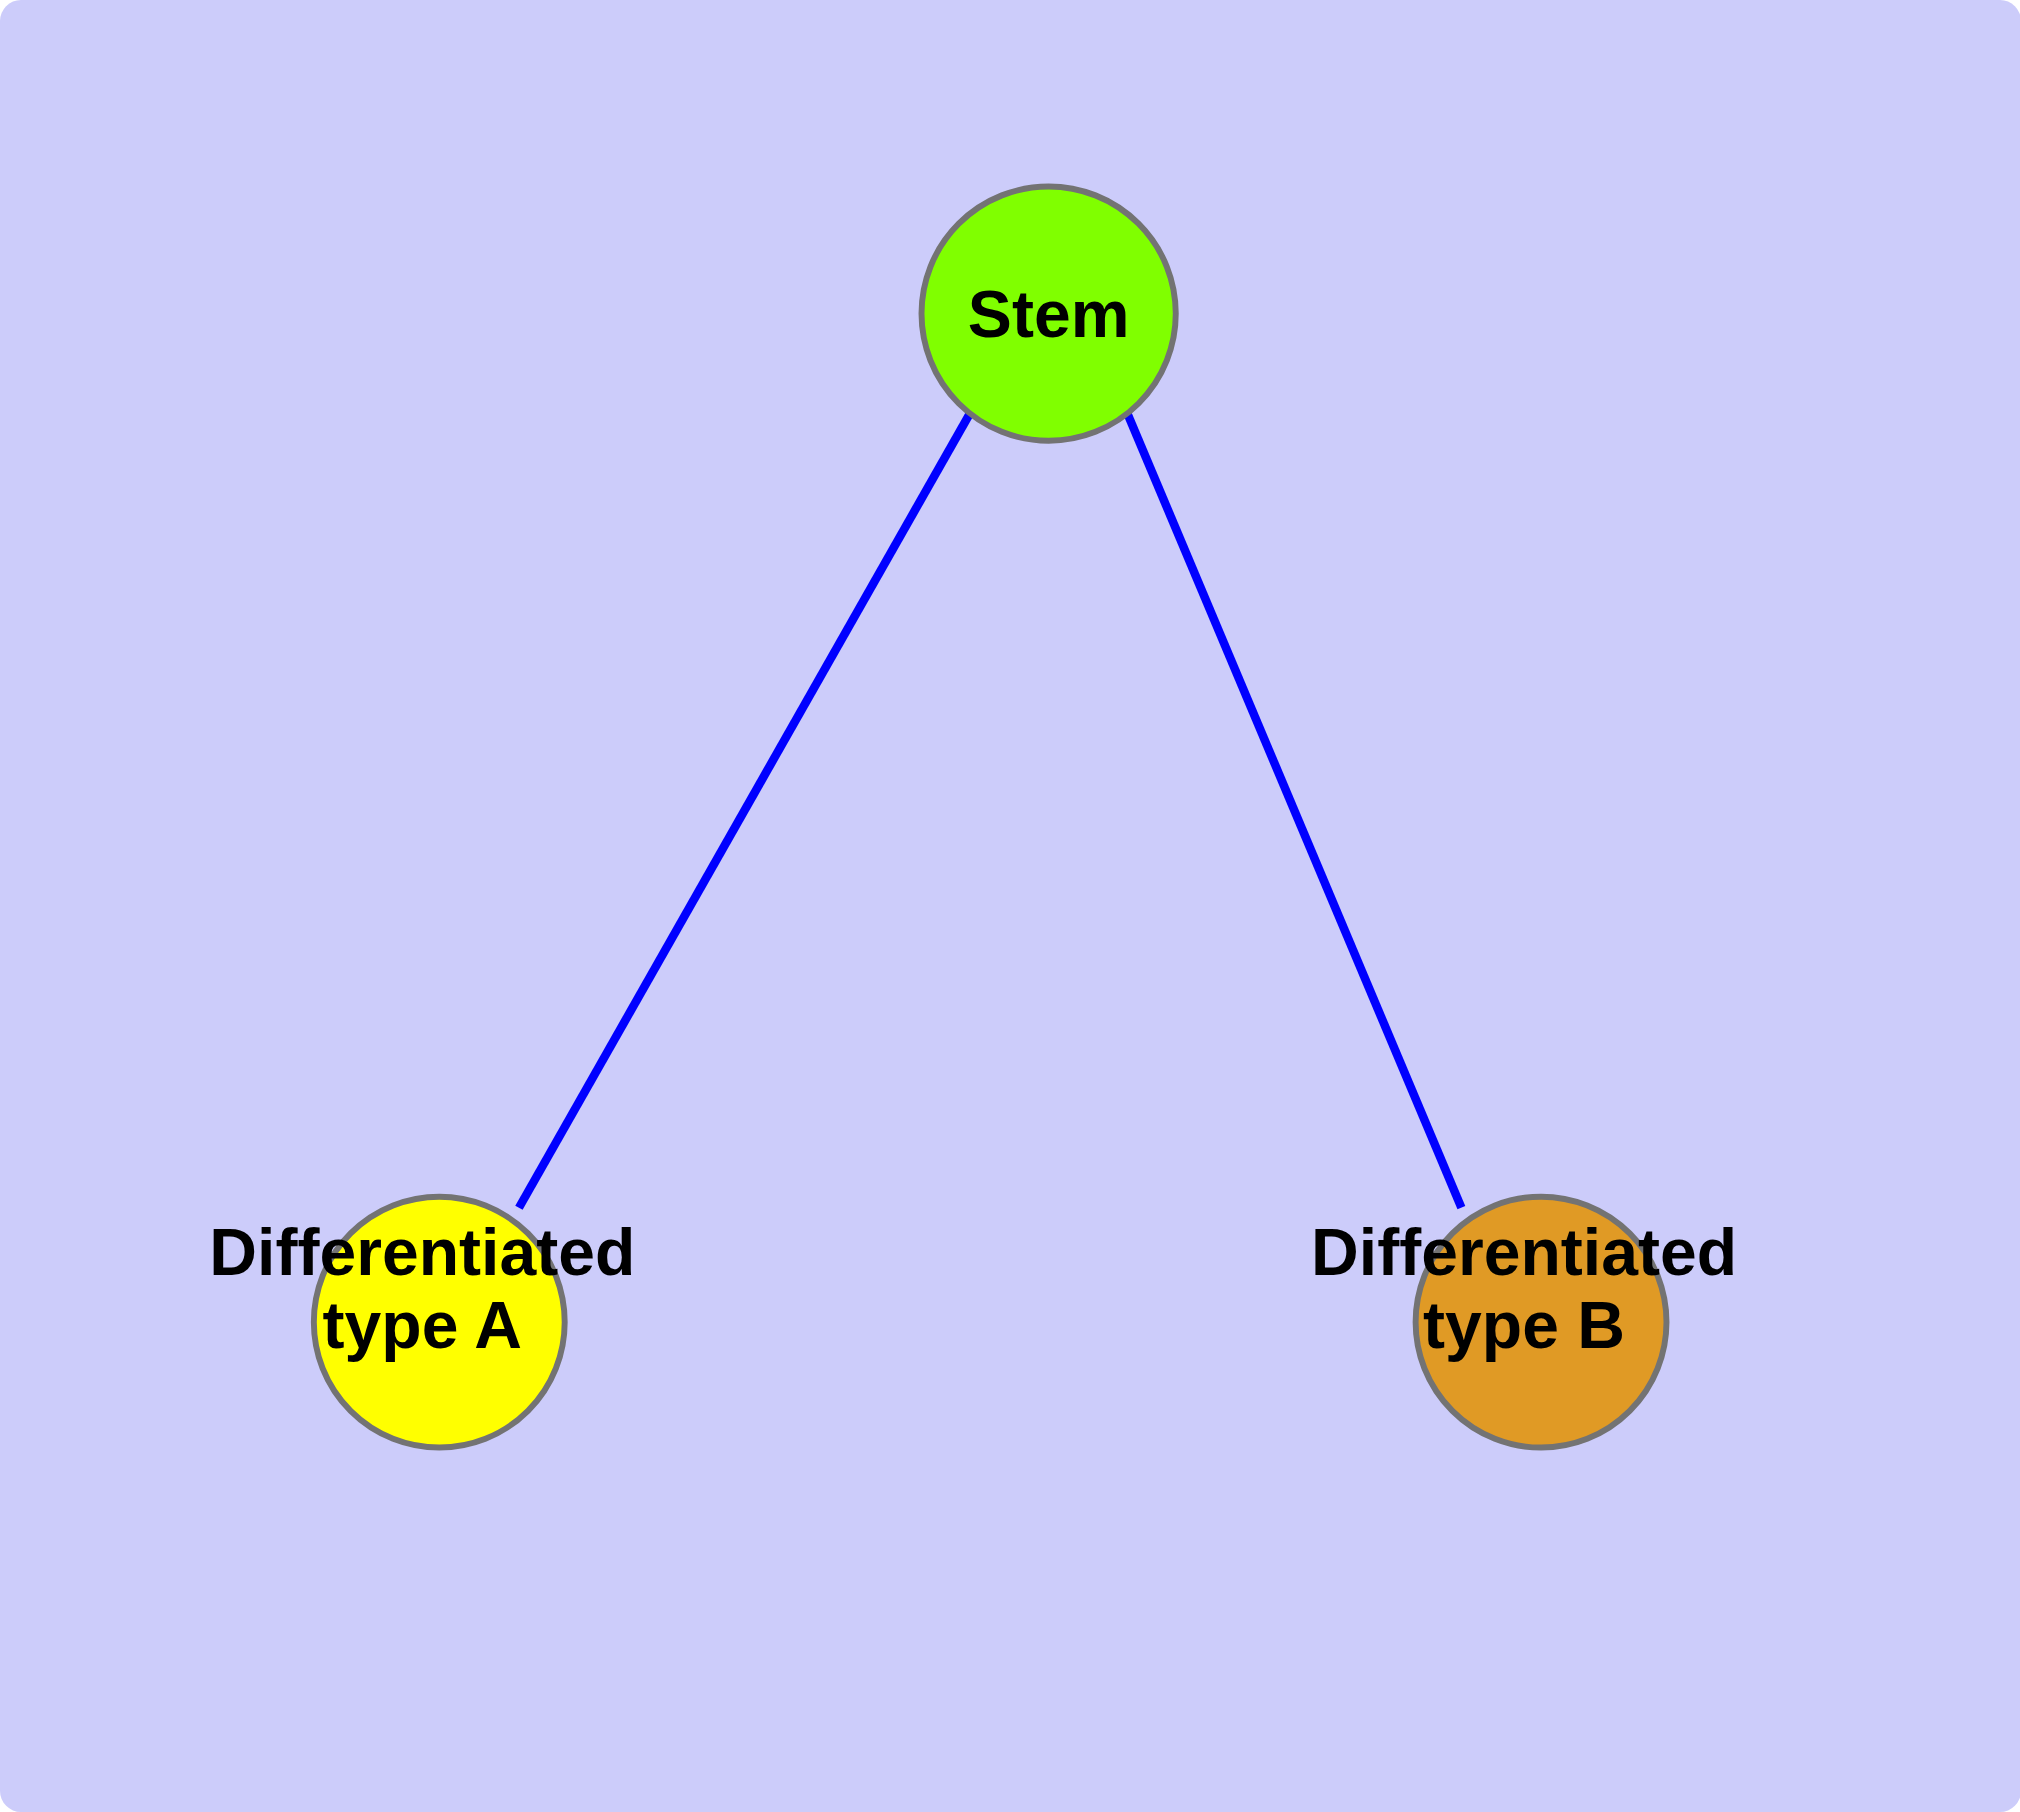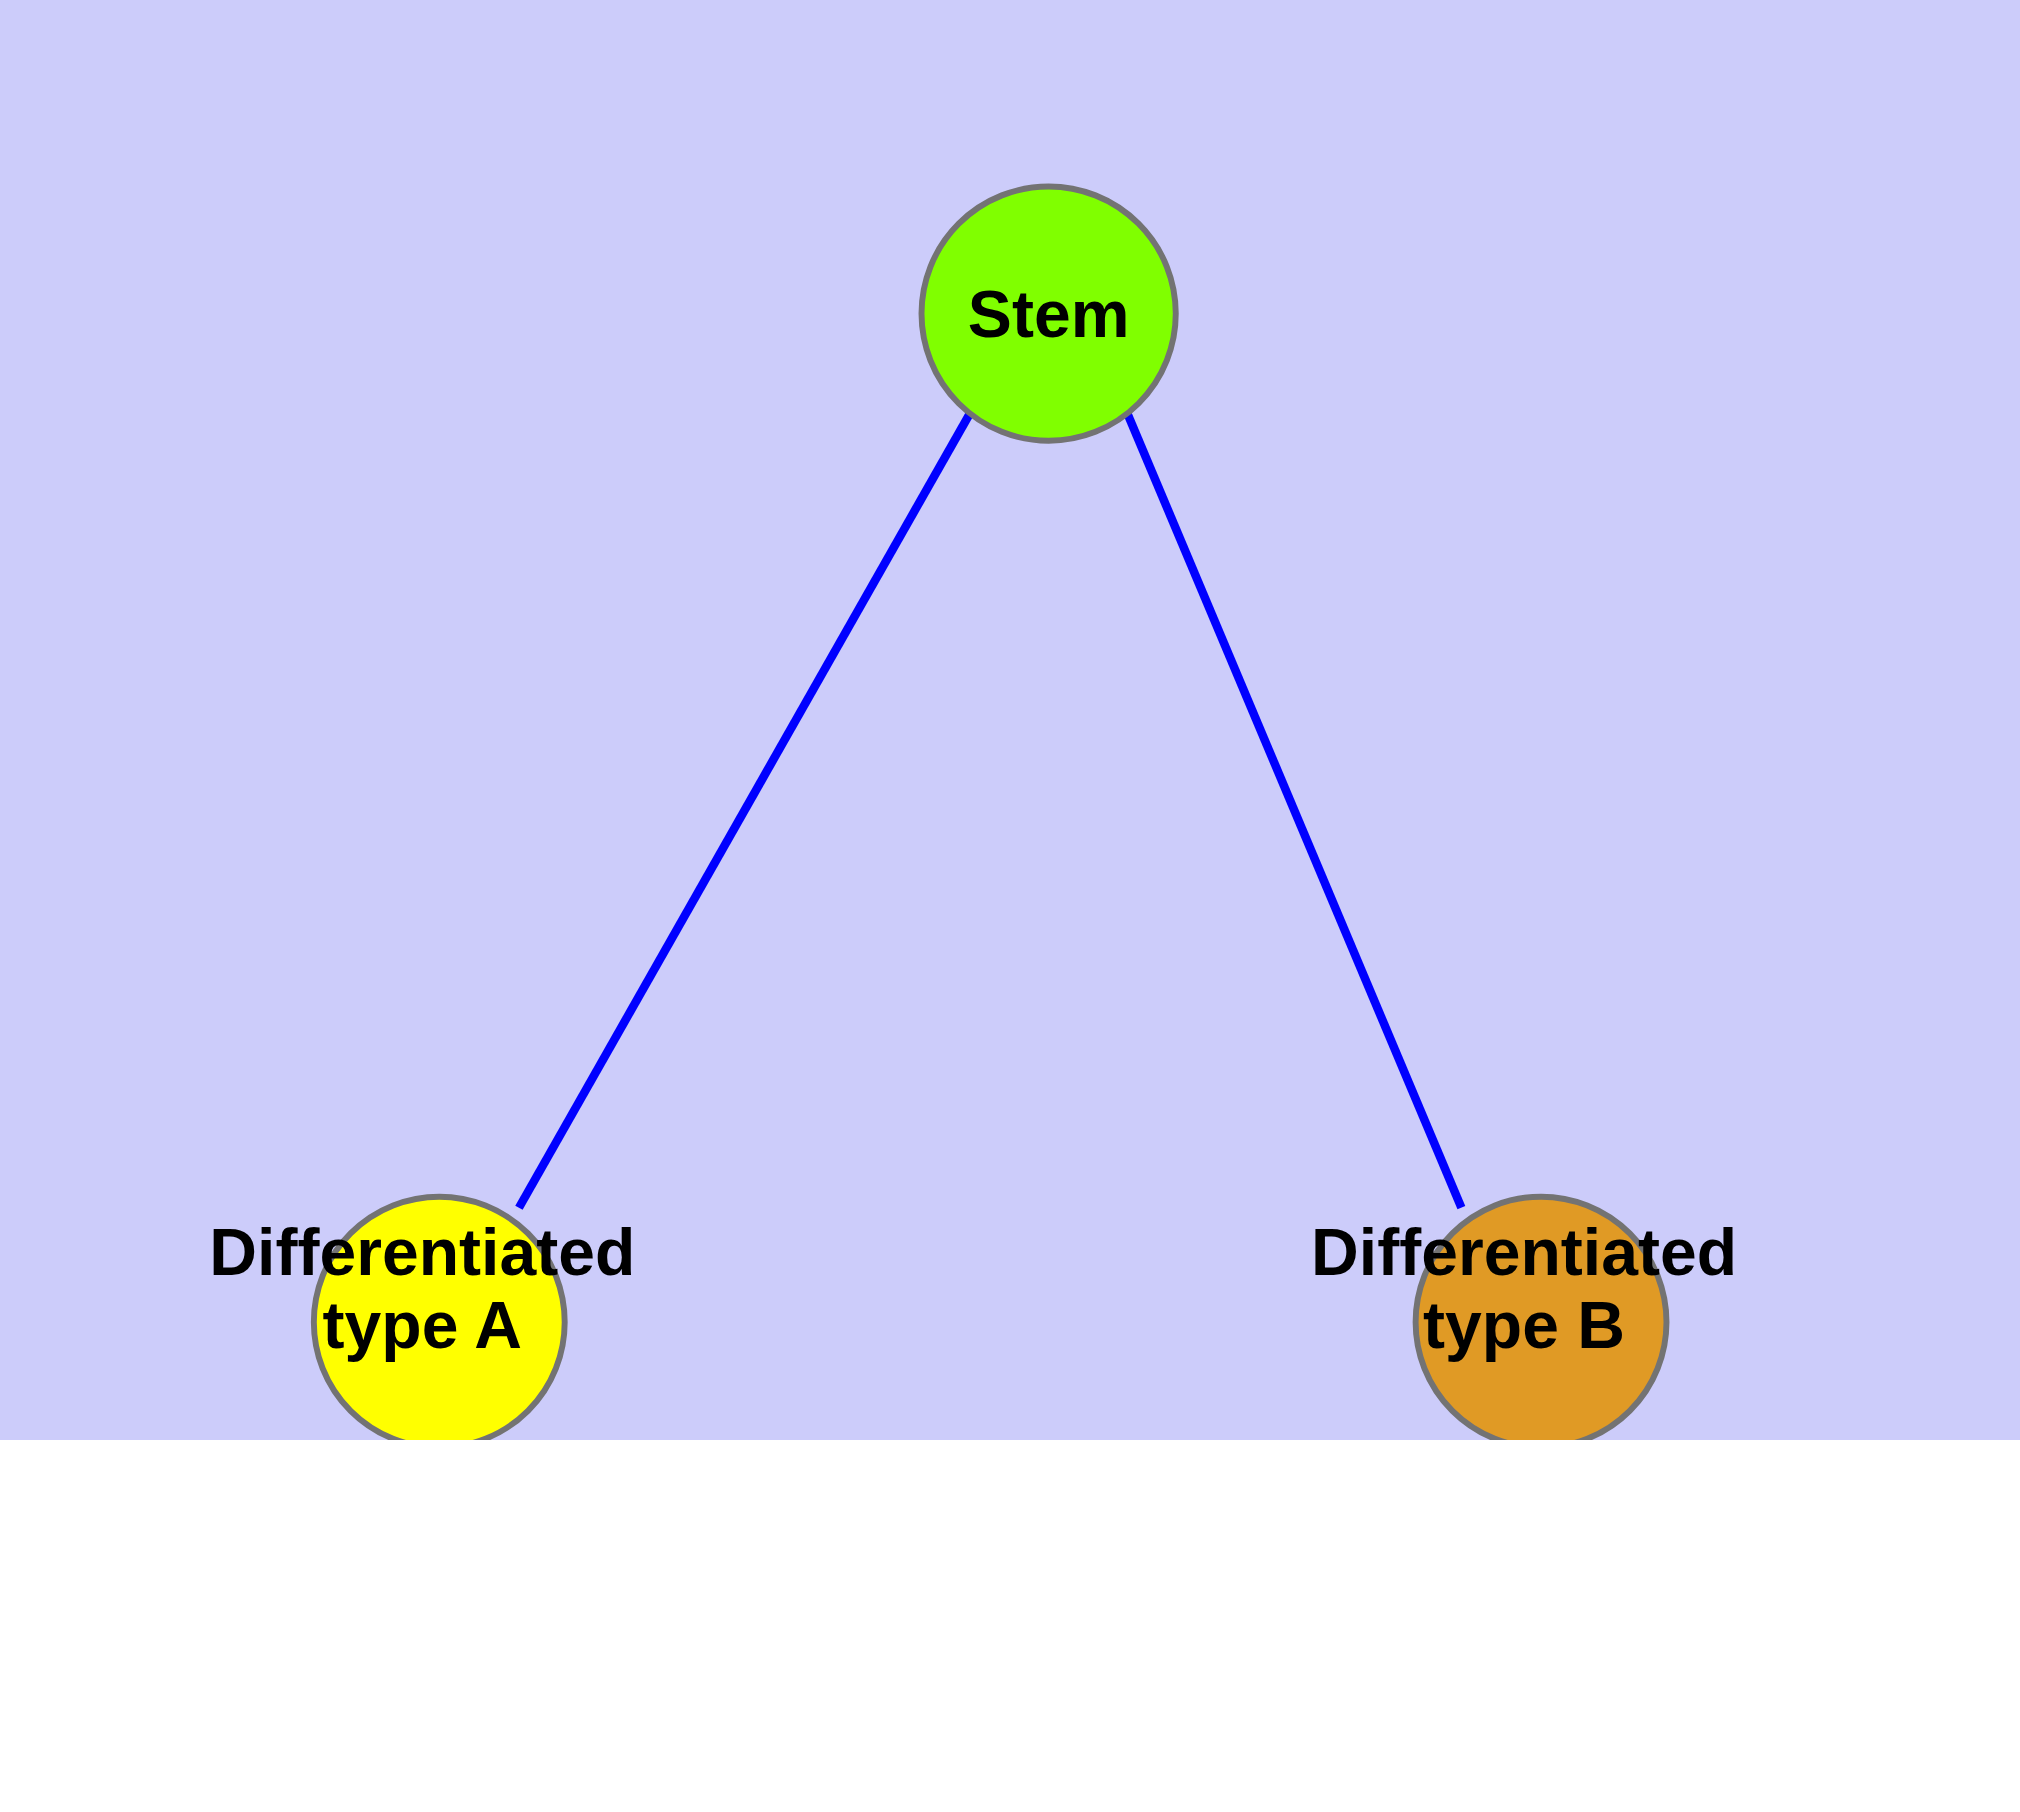--- a/index.html
+++ b/index.html
@@ -31,21 +31,21 @@
     font-weight: bold;
     fill: #000000;
     stroke: none;
     text-anchor: middle;
     font-family: "Liberation Sans", sans-serif;
   }
 </style>
 </head>
 <body>
 
-<div id="canvas" style="width: 2021px; height: 1440px;">
+<div id="canvas" style="width: 2021px; height: 1812px; border-radius: 21px;">
 
   <div id="bg-rect" style="background: rgb(204, 204, 250);"></div>
 
   <svg id="graph-svg" viewBox="0 0 2384 2138" xmlns="http://www.w3.org/2000/svg" style="width: 2021px; height: 1812px;">
     <g id="edges-layer">
         <line x1="1144" y1="488" x2="612" y2="1425" stroke="#0000ff" stroke-width="10" stroke-linecap="butt"></line>
         <line x1="1330" y1="488" x2="1724" y2="1425" stroke="#0000ff" stroke-width="10" stroke-linecap="butt"></line>
       </g>
     <g id="nodes-layer">
         <circle cx="1237" cy="370" r="150" fill="#80ff00" stroke="#737373" stroke-width="7"></circle>

